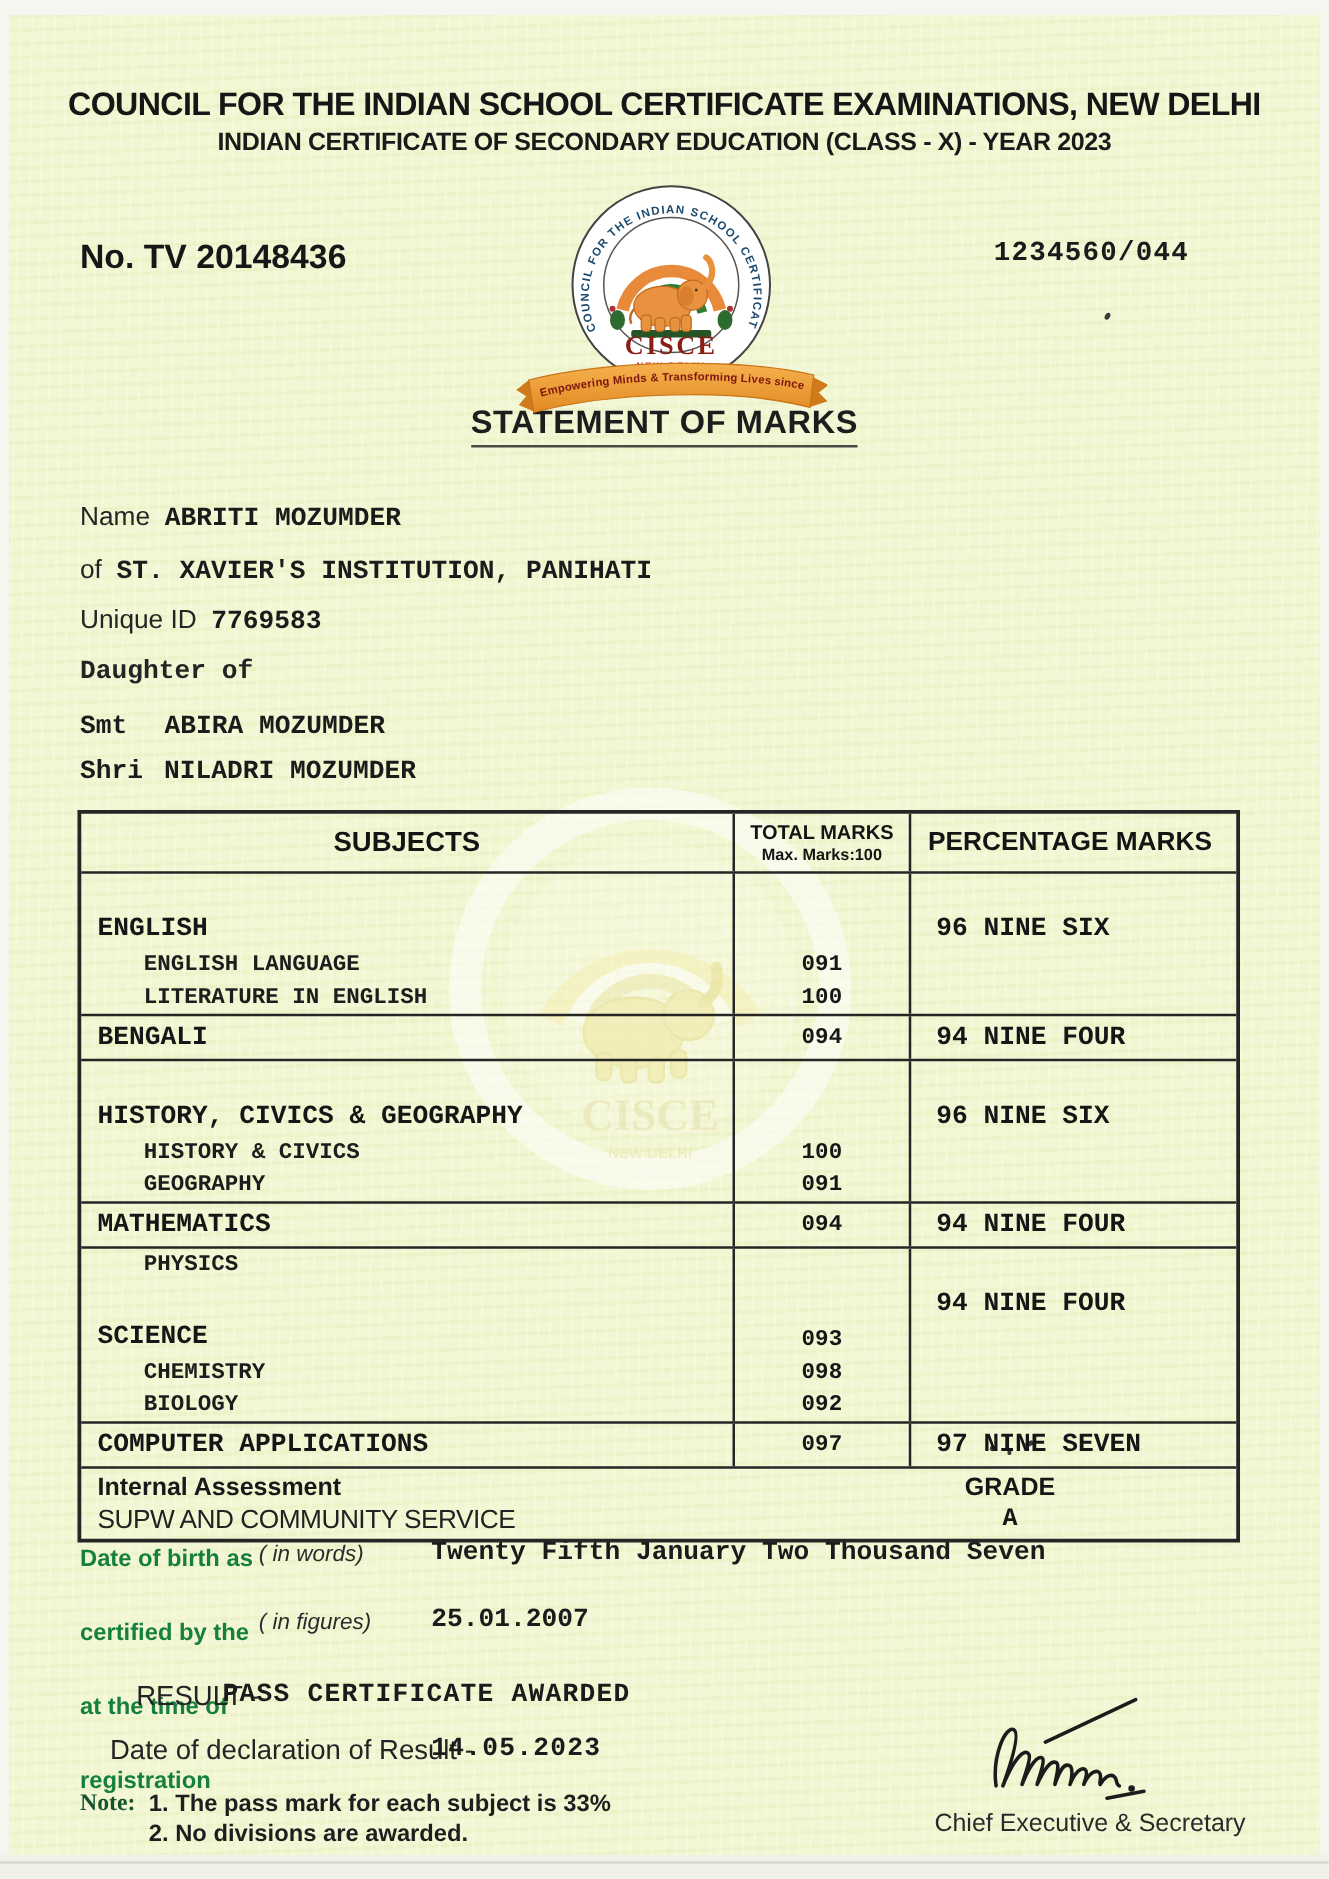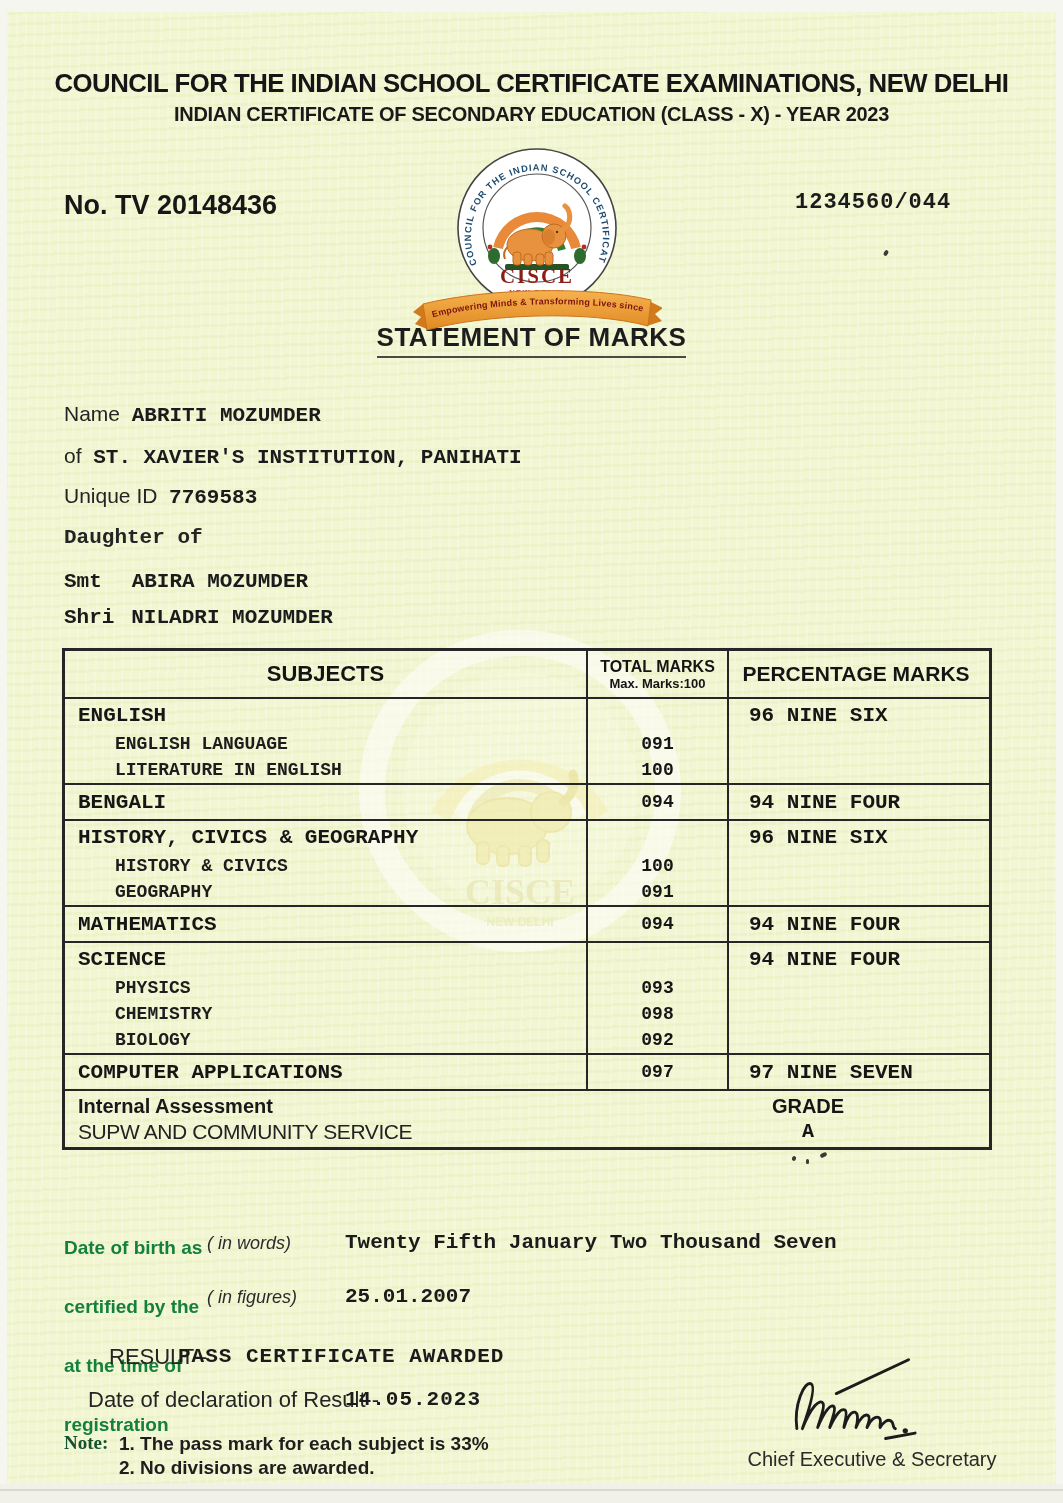--- a/index.html
+++ b/index.html
@@ -49,21 +49,21 @@
   .thead .hc2{border-right:2px solid #262626;}
   .thead .hc2 .l1{font-size:16px;font-weight:bold;color:#141414;line-height:18px;}
   .thead .hc2 .l2{font-size:13px;font-weight:bold;color:#141414;line-height:15px;}
   .thead .hc3{font-size:21px;font-weight:bold;color:#141414;}
   .trow{display:grid;grid-template-columns:523px 141px 254px;border-top:2px solid #262626;}
   .cell{min-height:10px;}
   .cell.sub{border-right:2px solid #262626;}
   .cell.marks{border-right:2px solid #262626;}
   .line{display:flex;align-items:center;}
   .line.main{height:34px;}
-  .trow.multi .line.main{height:32px;}
+  .trow.multi .line.main{height:32px;margin-top:28px;}
   .line.comp{height:26px;align-items:center;}
   .sub .line{padding-left:13px;}
   .sub .line.comp{padding-left:50px;}
   .sub .line.main span{font-family:"Liberation Mono",monospace;font-weight:bold;font-size:21px;color:#161616;}
   .sub .line.comp span{font-family:"Liberation Mono",monospace;font-weight:bold;font-size:18px;color:#1d1d1d;}
   .marks .line{justify-content:center;}
   .marks span{font-family:"Liberation Mono",monospace;font-weight:bold;font-size:18px;color:#161616;}
   .pct .line{padding-left:20px;}
   .pct .line.main span{font-family:"Liberation Mono",monospace;font-weight:bold;font-size:21px;color:#161616;}
   .tfoot{border-top:2px solid #262626;height:56px;position:relative;}
@@ -302,25 +302,25 @@
           </div>
         </div>
         <div class="cell pct">
           <div class="line main">
             <span>94 NINE FOUR</span>
           </div>
         </div>
       </div>
       <div class="trow multi">
         <div class="cell sub">
+          <div class="line comp">
+            <span>PHYSICS</span>
+          </div>
           <div class="line main">
             <span>SCIENCE</span>
-          </div>
-          <div class="line comp">
-            <span>PHYSICS</span>
           </div>
           <div class="line comp">
             <span>CHEMISTRY</span>
           </div>
           <div class="line comp">
             <span>BIOLOGY</span>
           </div>
         </div>
         <div class="cell marks">
           <div class="line main">

